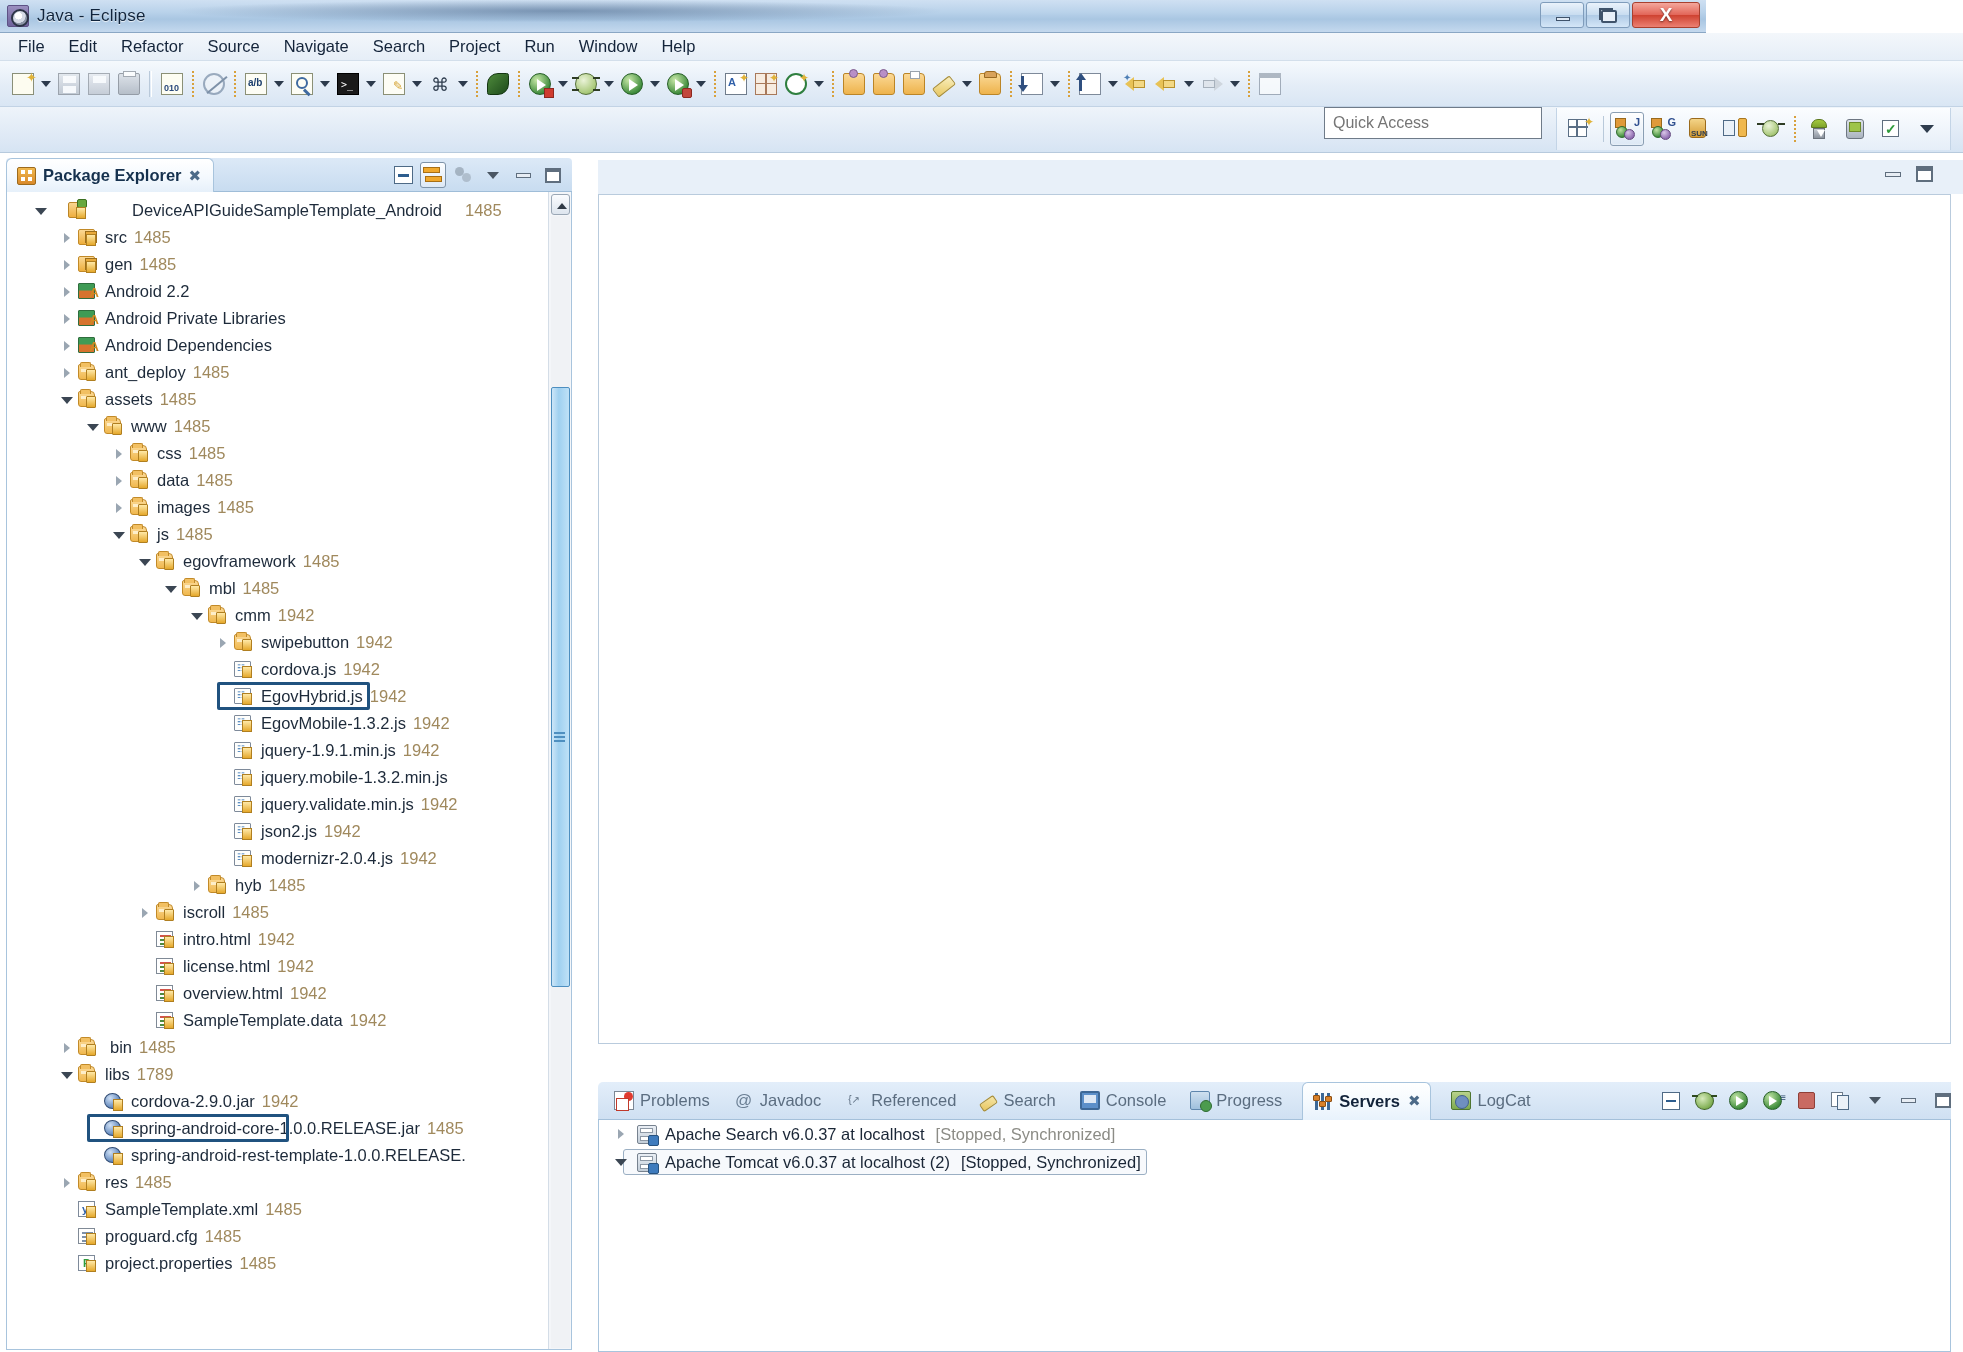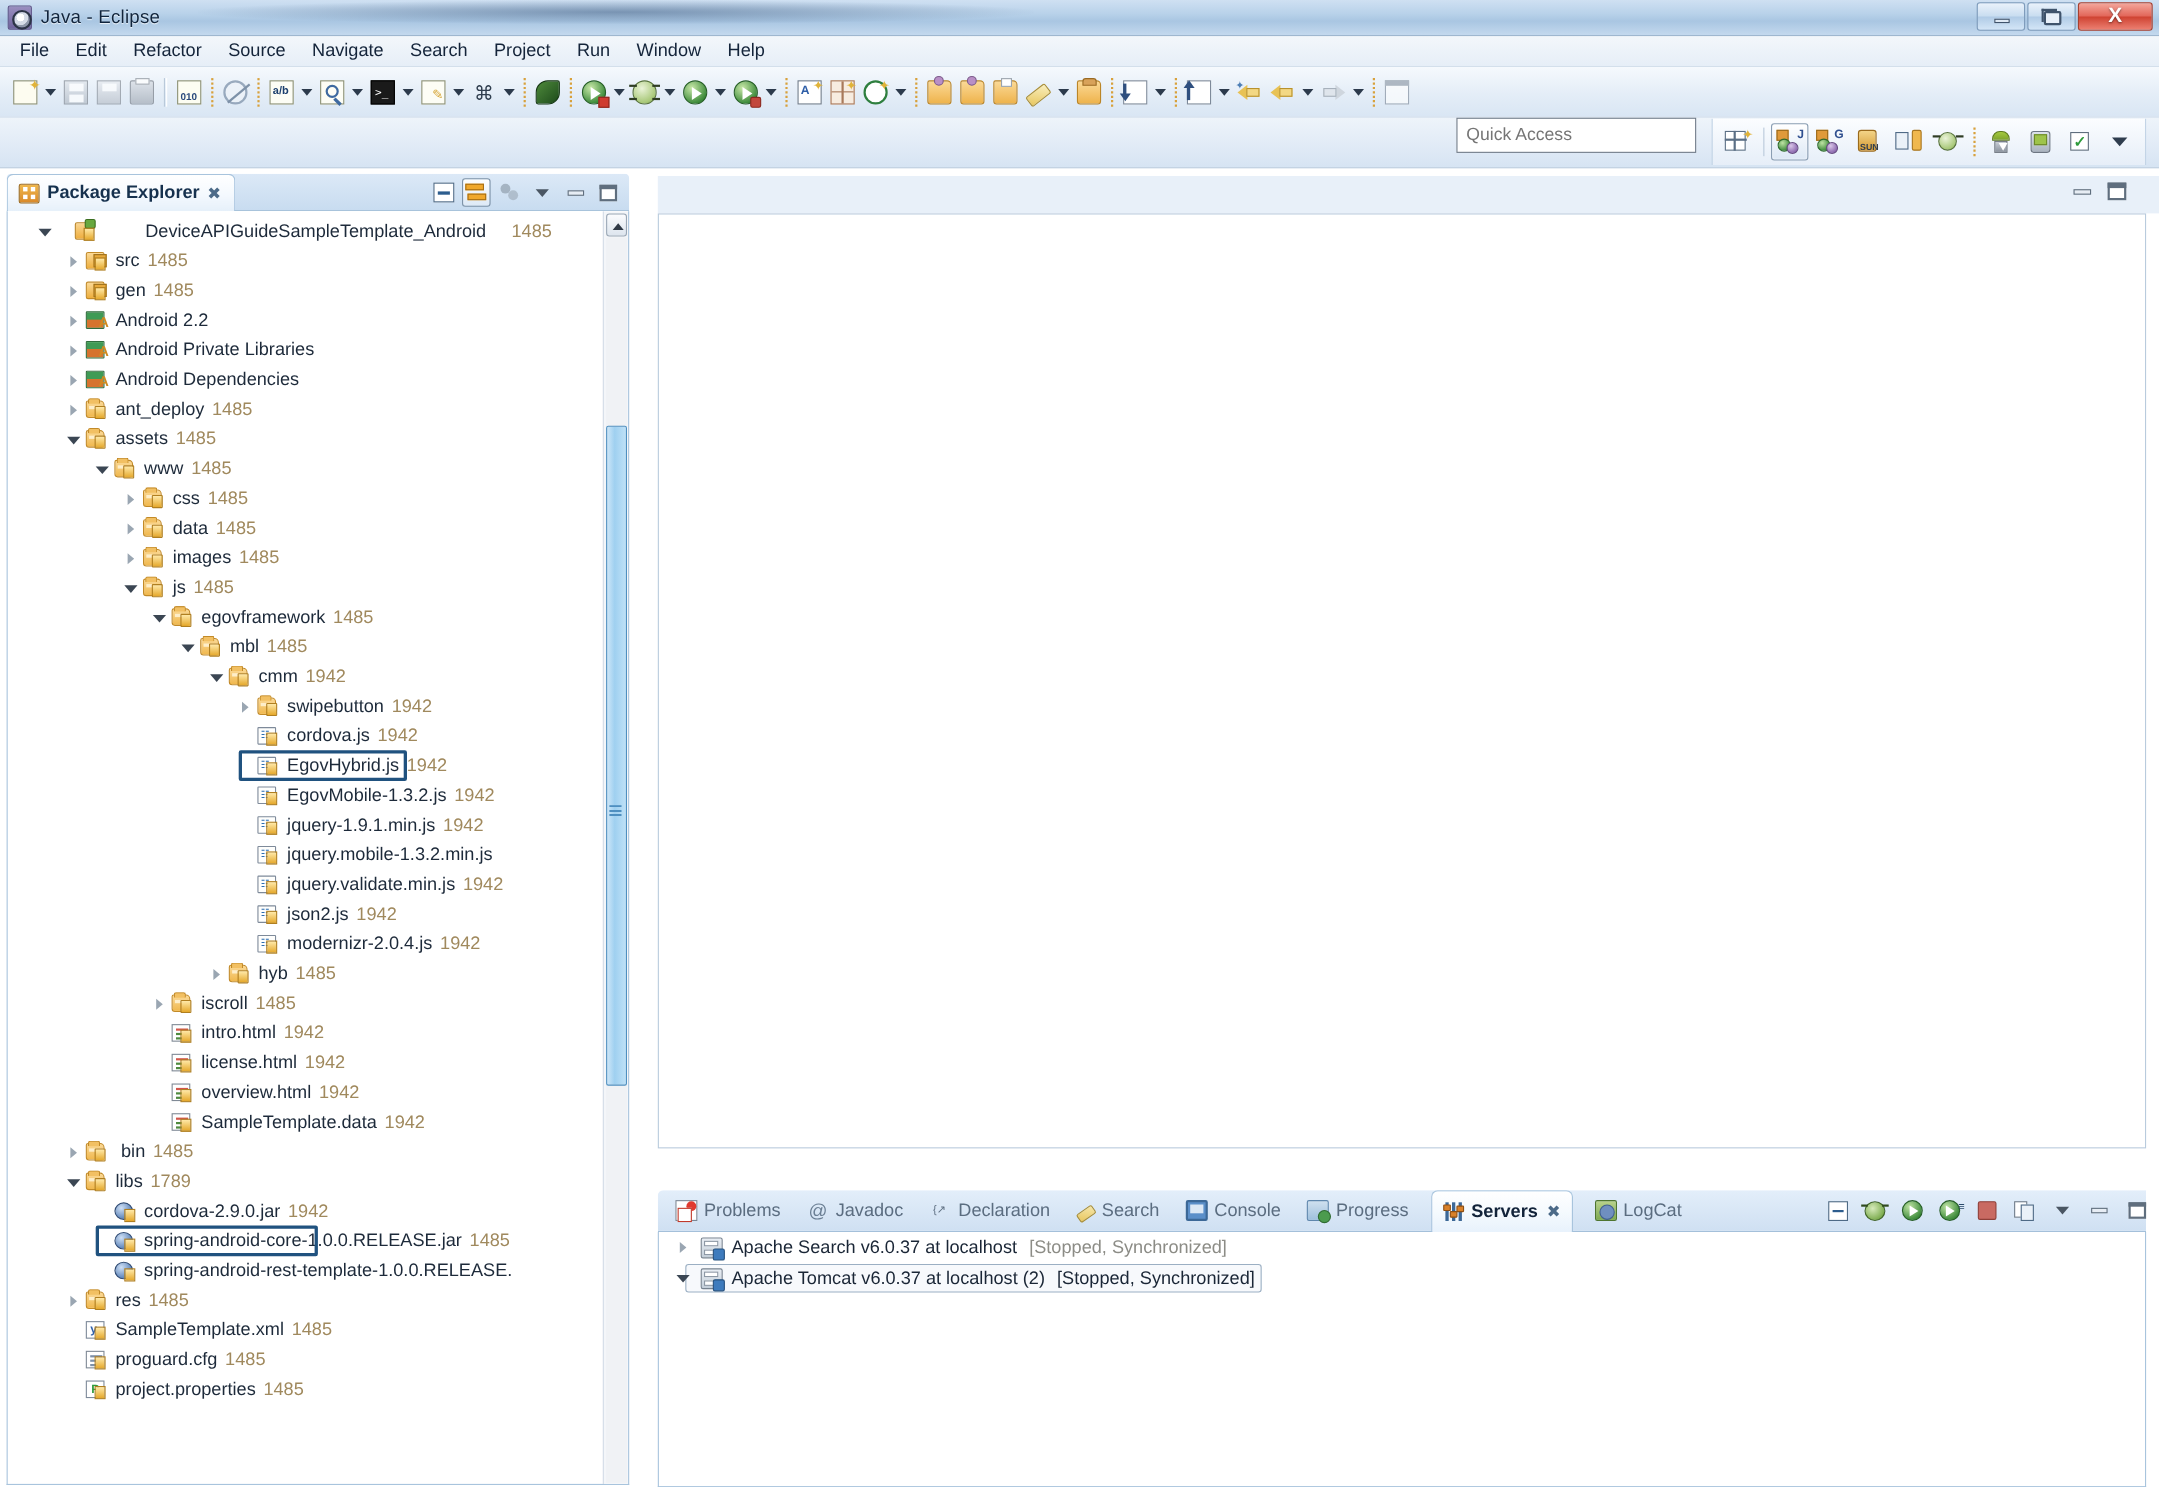--- a/index.html
+++ b/index.html
@@ -6,21 +6,21 @@
   html, body {
     margin: 0; padding: 0;
     width: 1963px; height: 1352px;
     overflow: hidden;
     font-family: "Liberation Sans", sans-serif;
     background: #fff;
   }
 
   
   .titlebar {
-    position: absolute; top: 0; left: 0; width: 1963px; height: 33px;
+    position: absolute; top: 0; left: 0; width: 1706px; height: 33px;
     background: linear-gradient(to bottom, #cfe0f2 0%, #b9d2ea 38%, #a9c6e2 60%, #c4d9ee 100%);
     border-bottom: 1px solid #8aa7c4;
     display: flex; align-items: center;
   }
   .titlebar .glow {
     position:absolute; left:180px; top:0; width:760px; height:22px;
     background: radial-gradient(ellipse at center, rgba(40,70,110,0.45) 0%, rgba(40,70,110,0.0) 72%);
     pointer-events:none;
   }
   .title-icon {
@@ -1003,21 +1003,21 @@
         <span>Problems</span>
       </div>
       <div class="bp-tab">
         <span class="ti ti-at">@</span>
         <span>Javadoc</span>
       </div>
       <div class="bp-tab">
         <span class="ti ti-declaration">
           <span style="position:absolute;left:3px;top:3px;font-size:10px;color:#5e6f82;">{↗</span>
         </span>
-        <span>Declaration</span>
+        <span>Referenced</span>
       </div>
       <div class="bp-tab">
         <span class="ti ti-search"></span>
         <span>Search</span>
       </div>
       <div class="bp-tab">
         <span class="ti ti-console">
           <span style="position:absolute;left:2px;top:2px;width:12px;height:8px;background:#dce8f5;"></span>
         </span>
         <span>Console</span>

